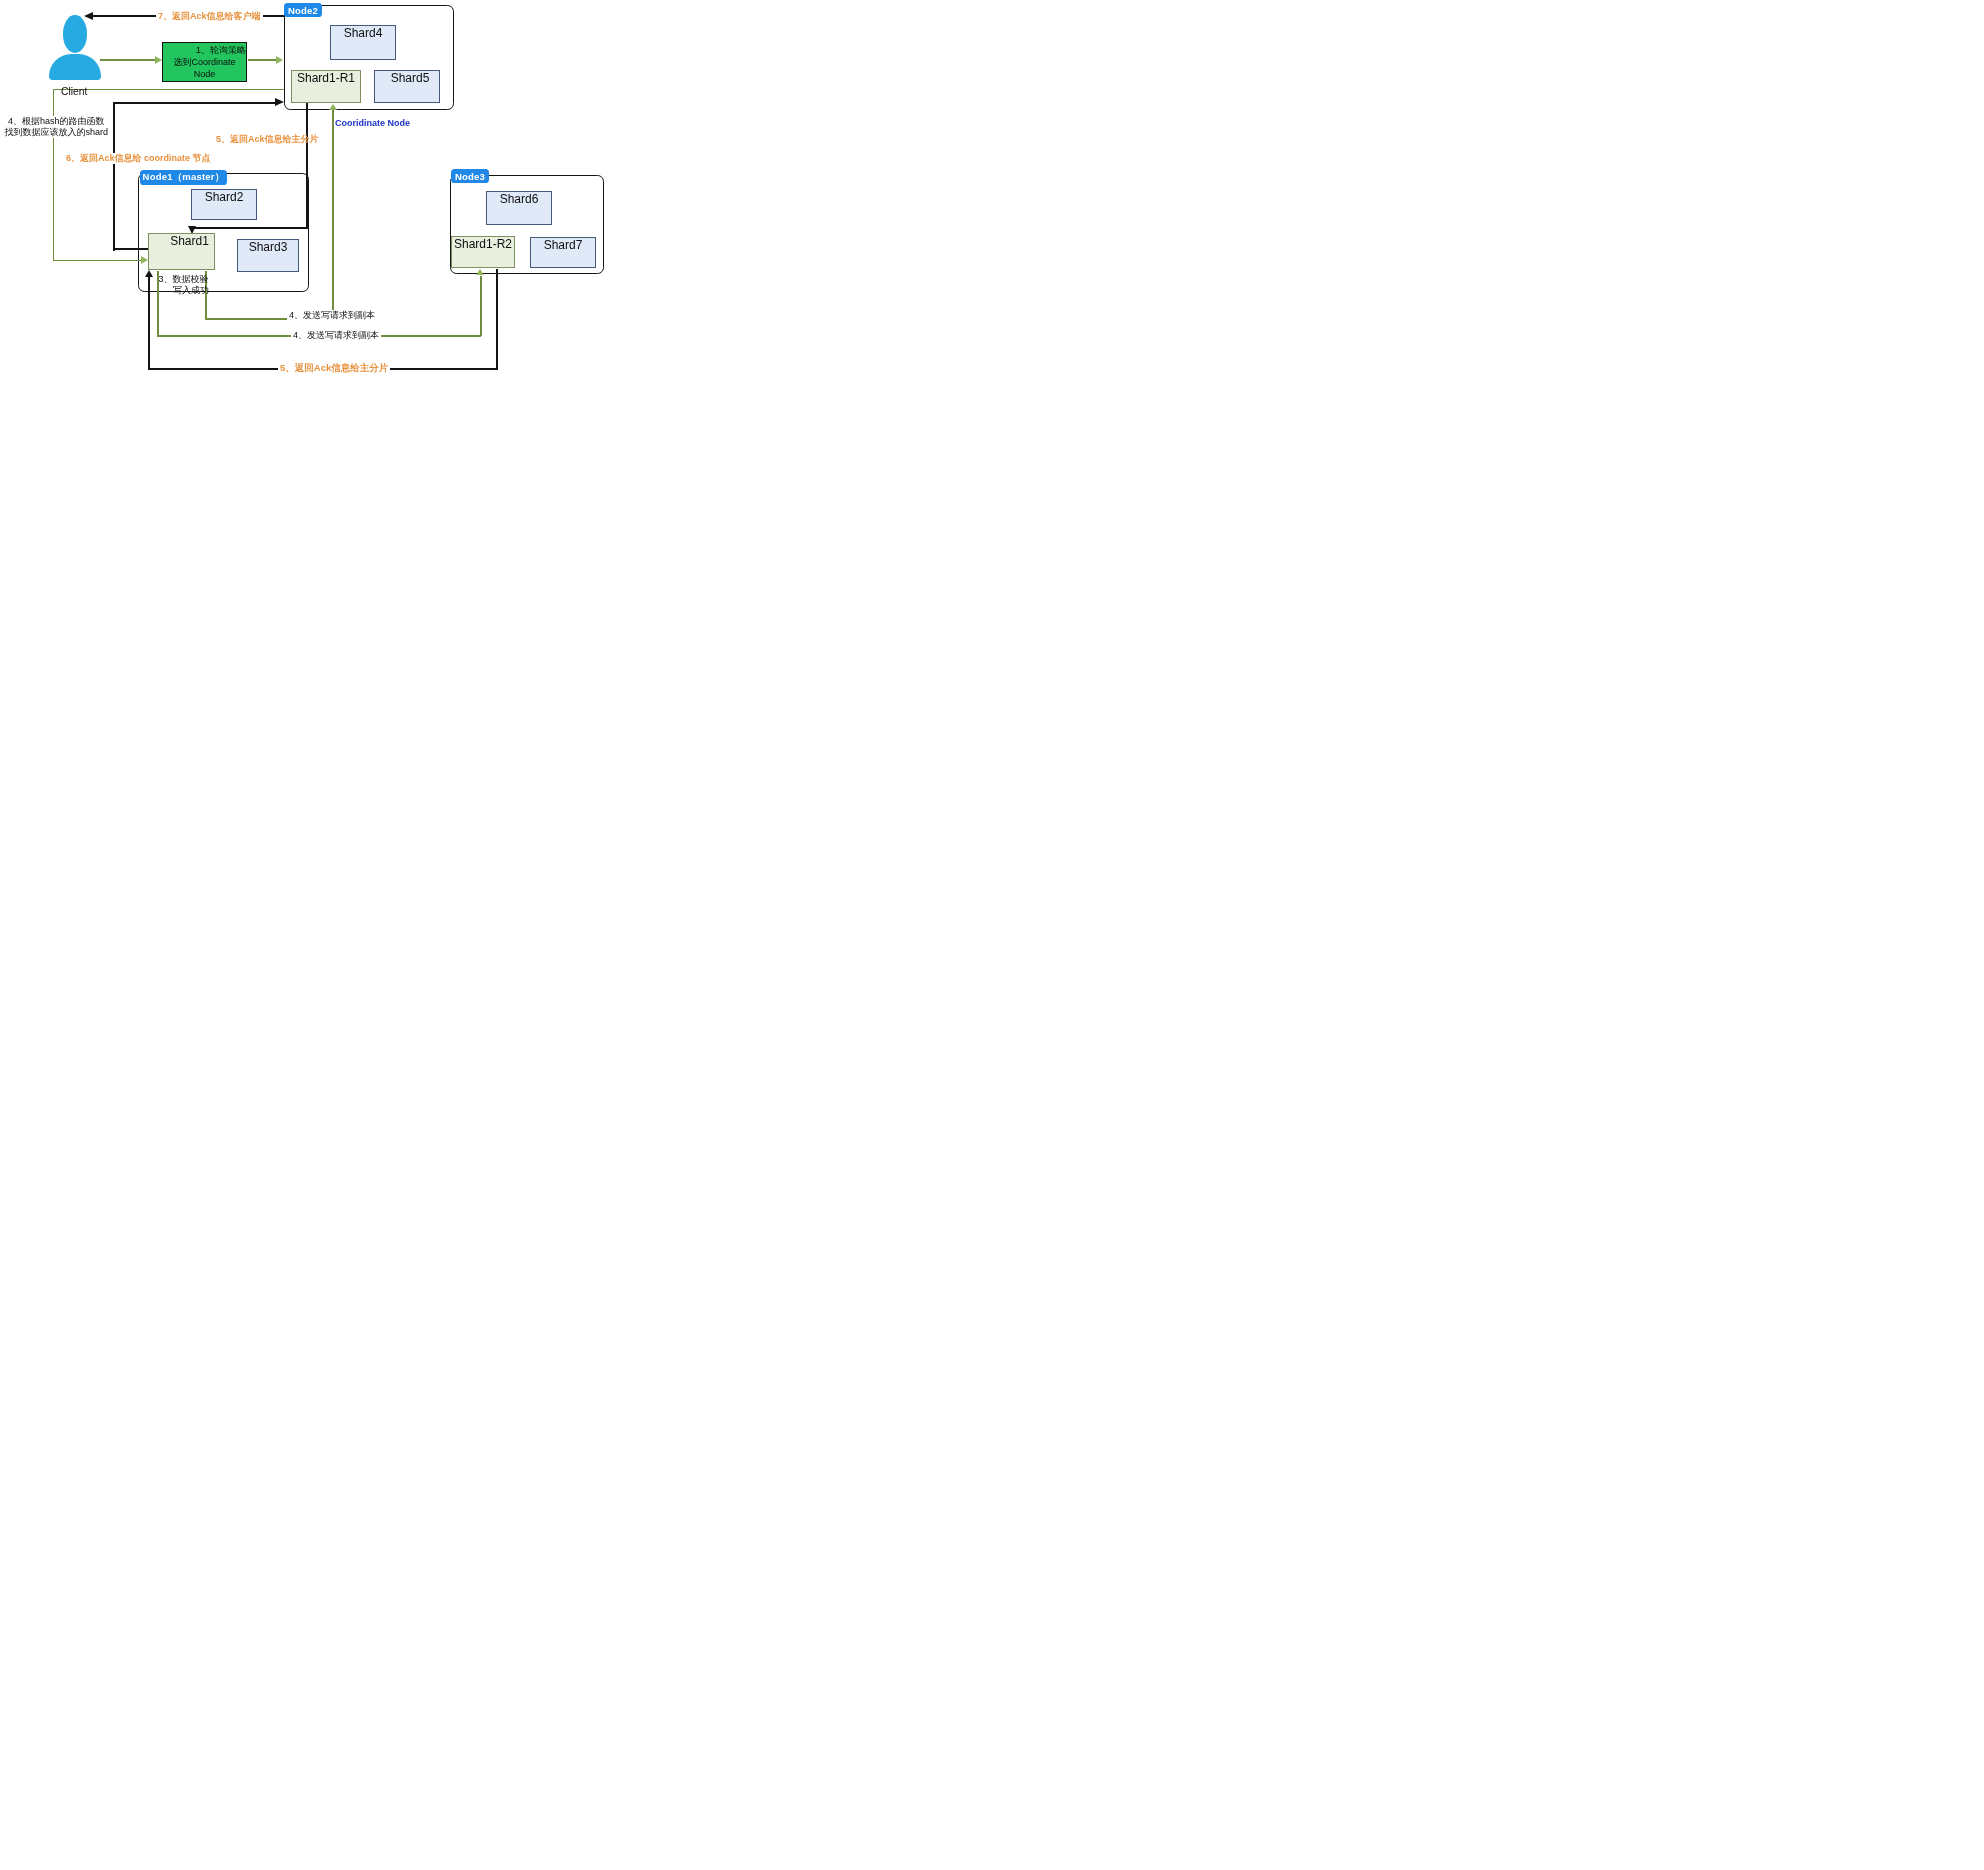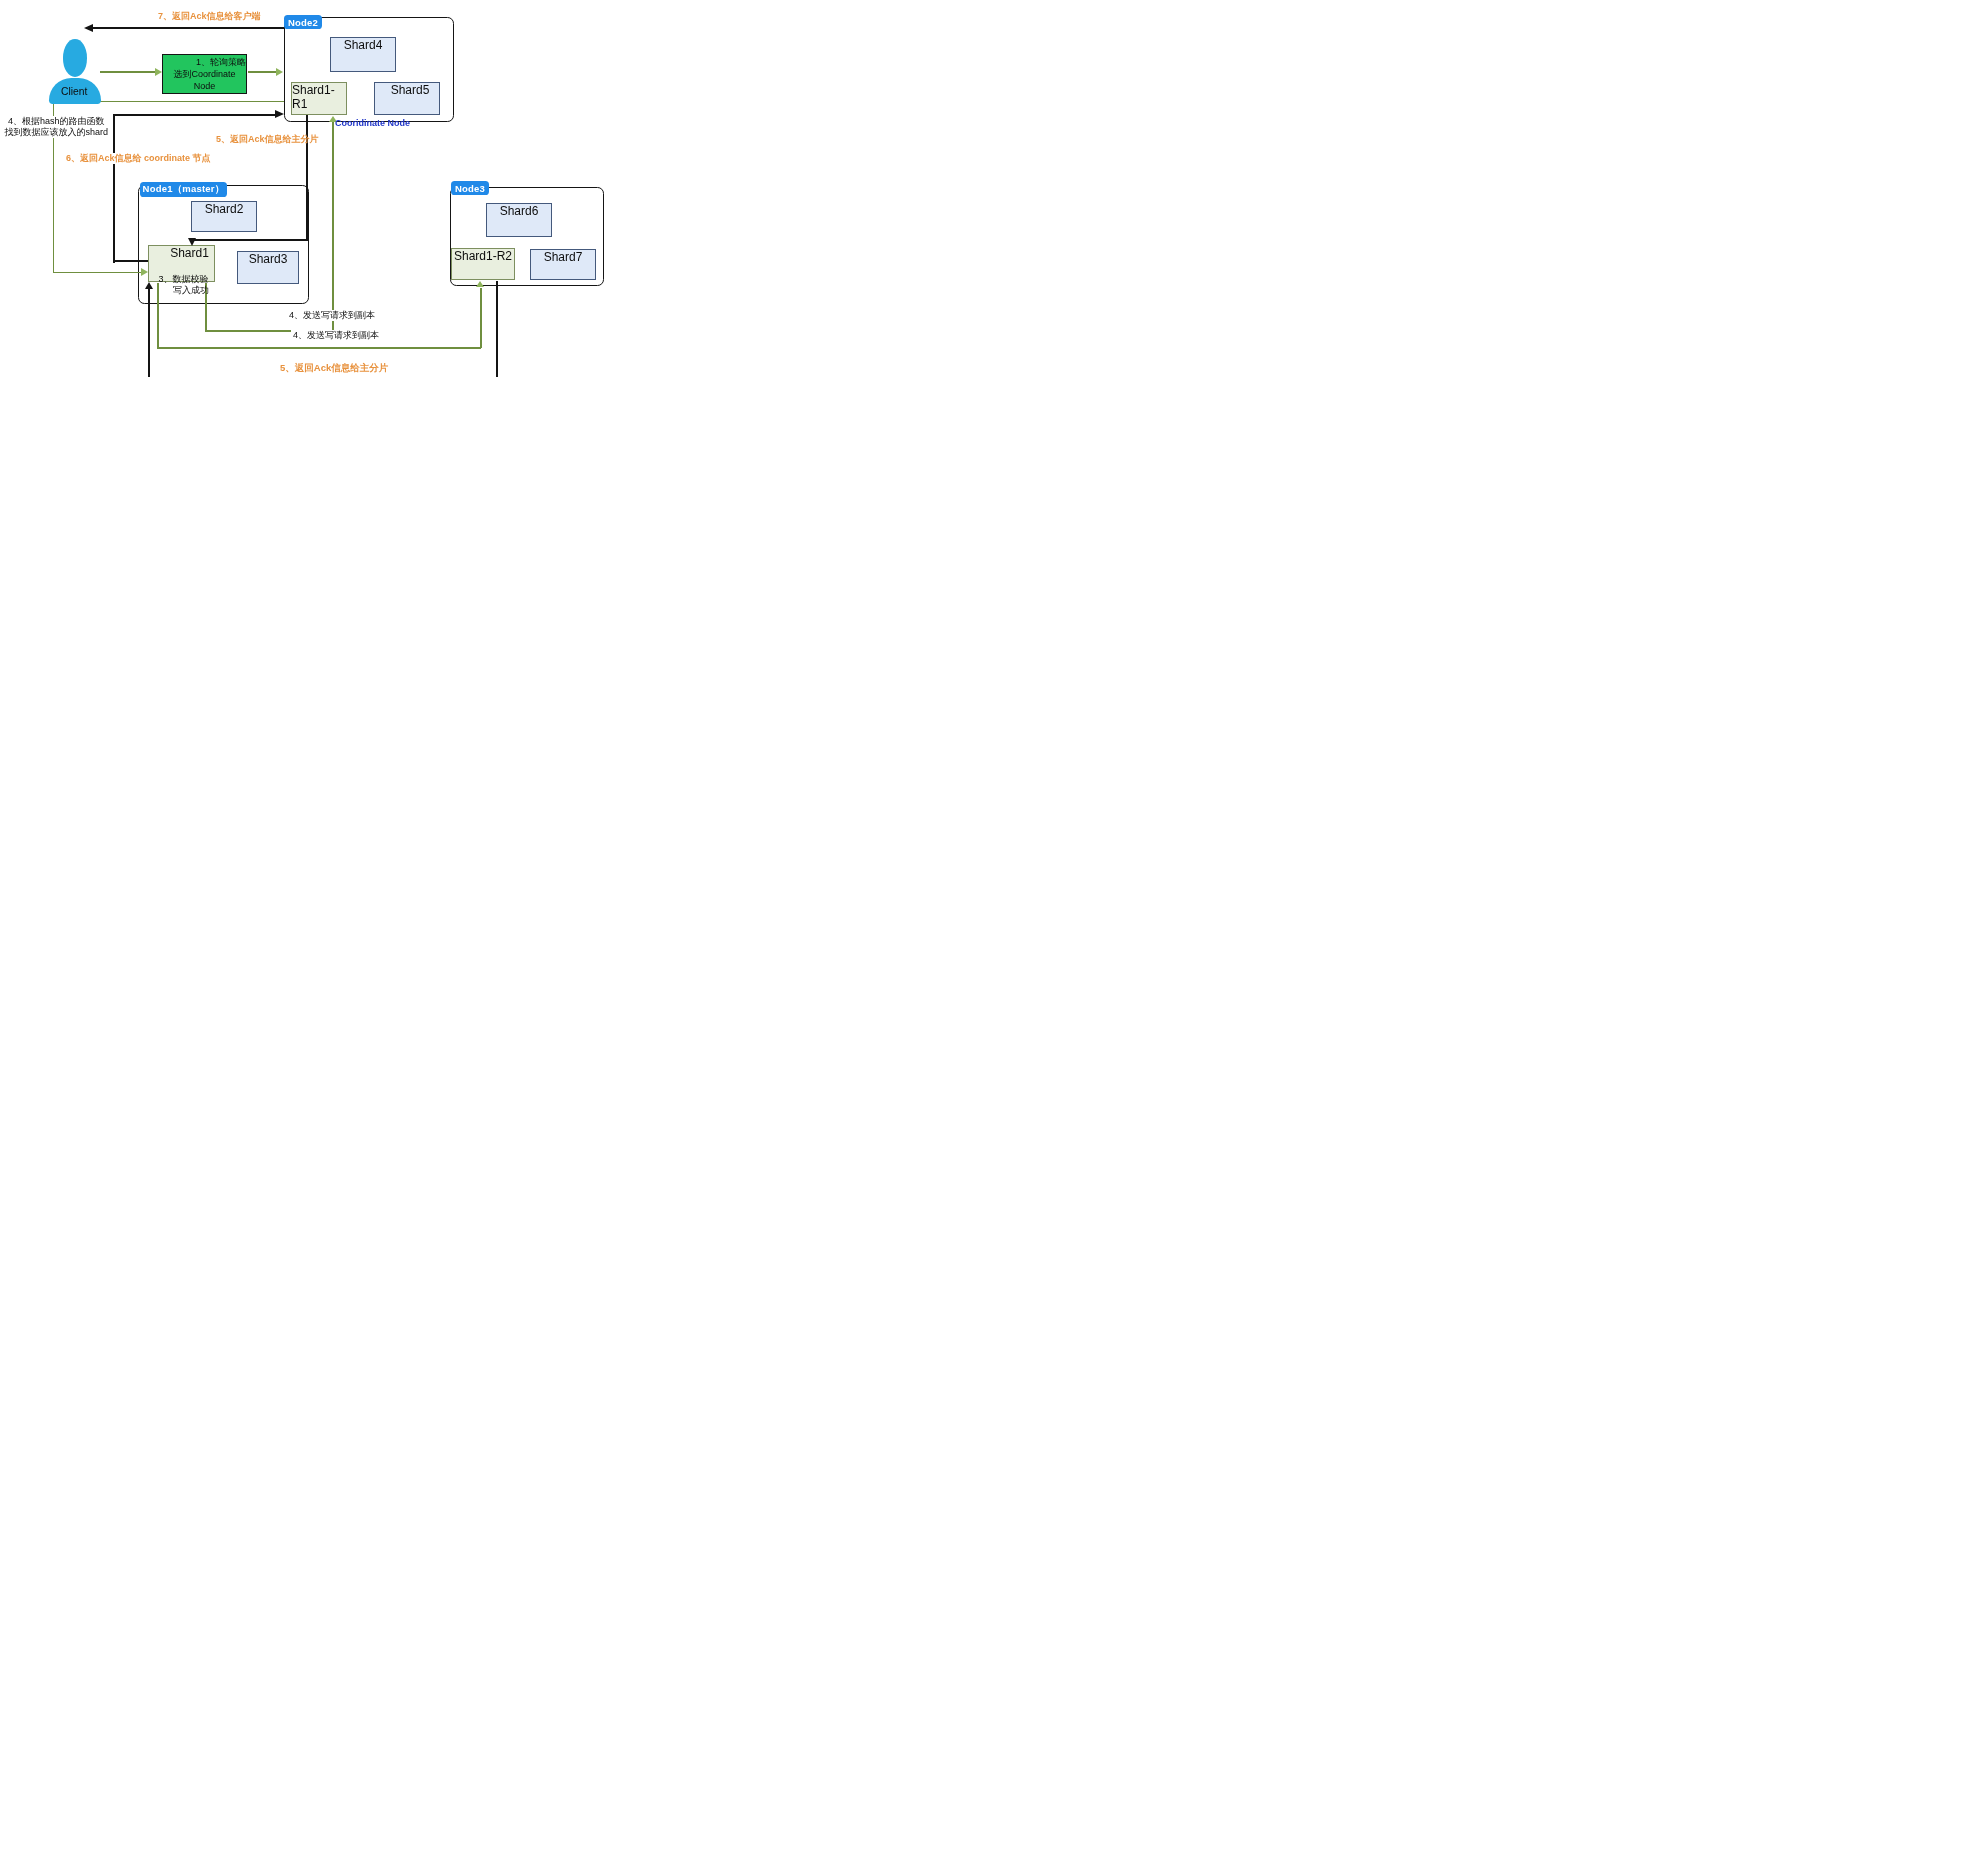--- a/index.html
+++ b/index.html
@@ -1,18 +1,18 @@
 <!DOCTYPE html>
 <html style="font-size:6.4px"><head>
 <meta charset="utf-8">
 <style>
   html,body{margin:0;padding:0;background:#ffffff;}
   body{font-family:"Liberation Sans","DejaVu Sans",sans-serif;}
   #canvas{position:relative;width:609px;height:377px;background:#ffffff;overflow:hidden;}
-  .abs{position:absolute;box-sizing:border-box;margin-top:12px;}
+  .abs{position:absolute;box-sizing:border-box;}
   
   .node{border:1.2px solid #151515;border-radius:6.4px;background:#ffffff;}
   .tab{background:#2089e8;color:#fff;border-radius:3.6px;display:flex;align-items:center;justify-content:center;
        font-size:9.5px;font-weight:bold;letter-spacing:0.2px;}
   
   .shard{border:0.8px solid #44597c;background:#dfe9f8;display:flex;align-items:flex-start;justify-content:center;
          font-size:12px;color:#0d0d0d;}
   .shard.green{background:#e9efdf;border-color:#7d8f5f;}
   
   .pbox{border:1.6px solid #151515;background:#22c55e;display:flex;flex-direction:column;align-items:flex-end;
@@ -71,21 +71,21 @@
   <div class="abs gl" style="left:205px;top:318px;width:128px;height:1.6px;"></div>
   <div class="abs gl" style="left:332px;top:110px;width:1.6px;height:209px;"></div>
 
   <div class="abs gl" style="left:157px;top:271px;width:1.6px;height:66px;"></div>
   <div class="abs gl" style="left:157px;top:335px;width:324px;height:1.6px;"></div>
   <div class="abs gl" style="left:480px;top:276px;width:1.6px;height:60px;"></div>
 
   <div class="abs shard" style="left:330px;top:24.6px;width:66px;height:35px;">
     <span>Shard4</span>
   </div>
-  <div class="abs shard green" style="left:291px;top:70px;width:56px;height:33px;">
+  <div class="abs shard green" style="left:291px;top:70px;width:70px;height:33px;">
     <span>Shard1-R1</span>
   </div>
   <div class="abs shard" style="left:374px;top:70px;width:66px;height:33px;padding-left:6px;">
     <span>Shard5</span>
   </div>
 
   <div class="abs shard" style="left:191px;top:189px;width:66px;height:31px;">
     <span>Shard2</span>
   </div>
   <div class="abs shard green" style="left:148px;top:233px;width:67px;height:37px;padding-left:16px;">

